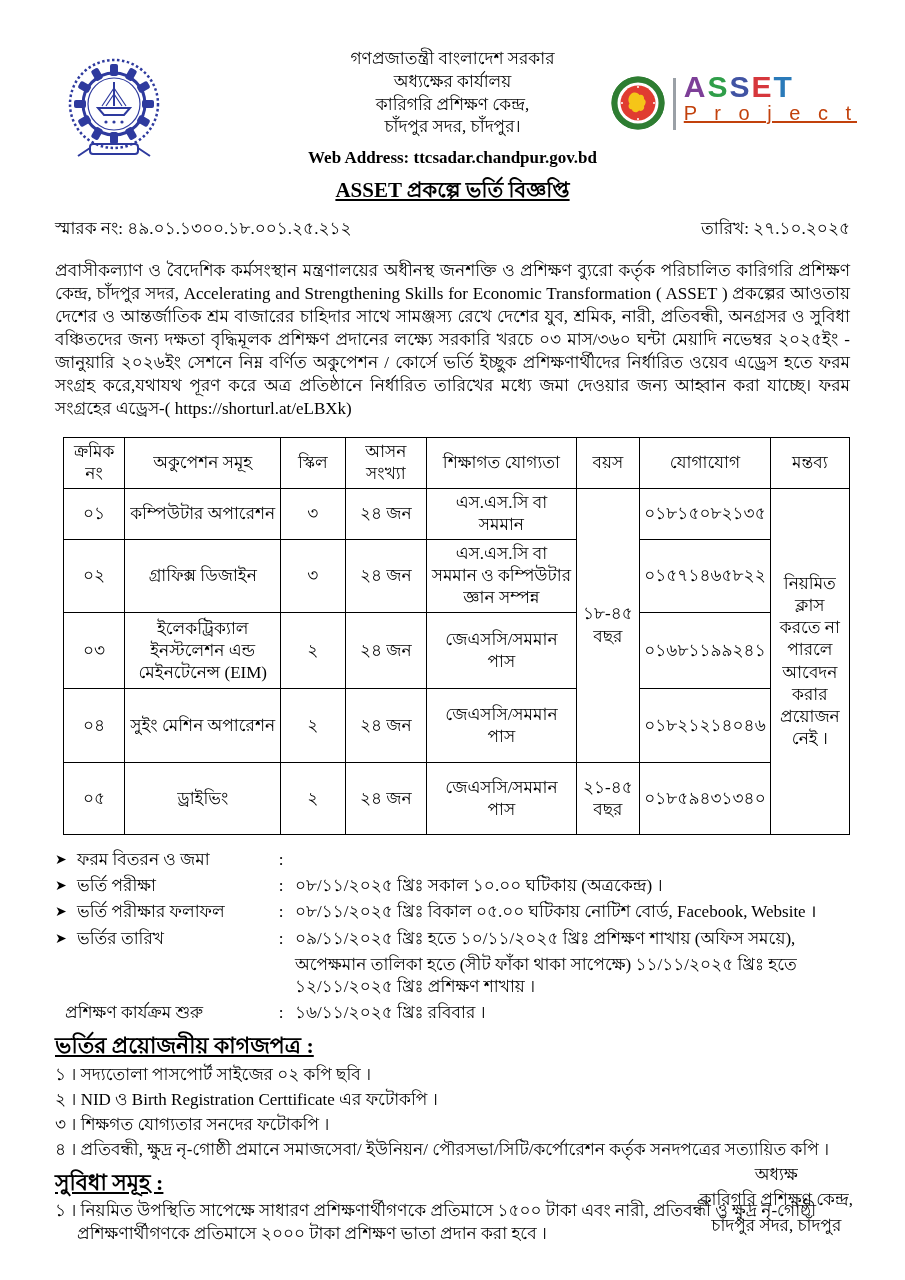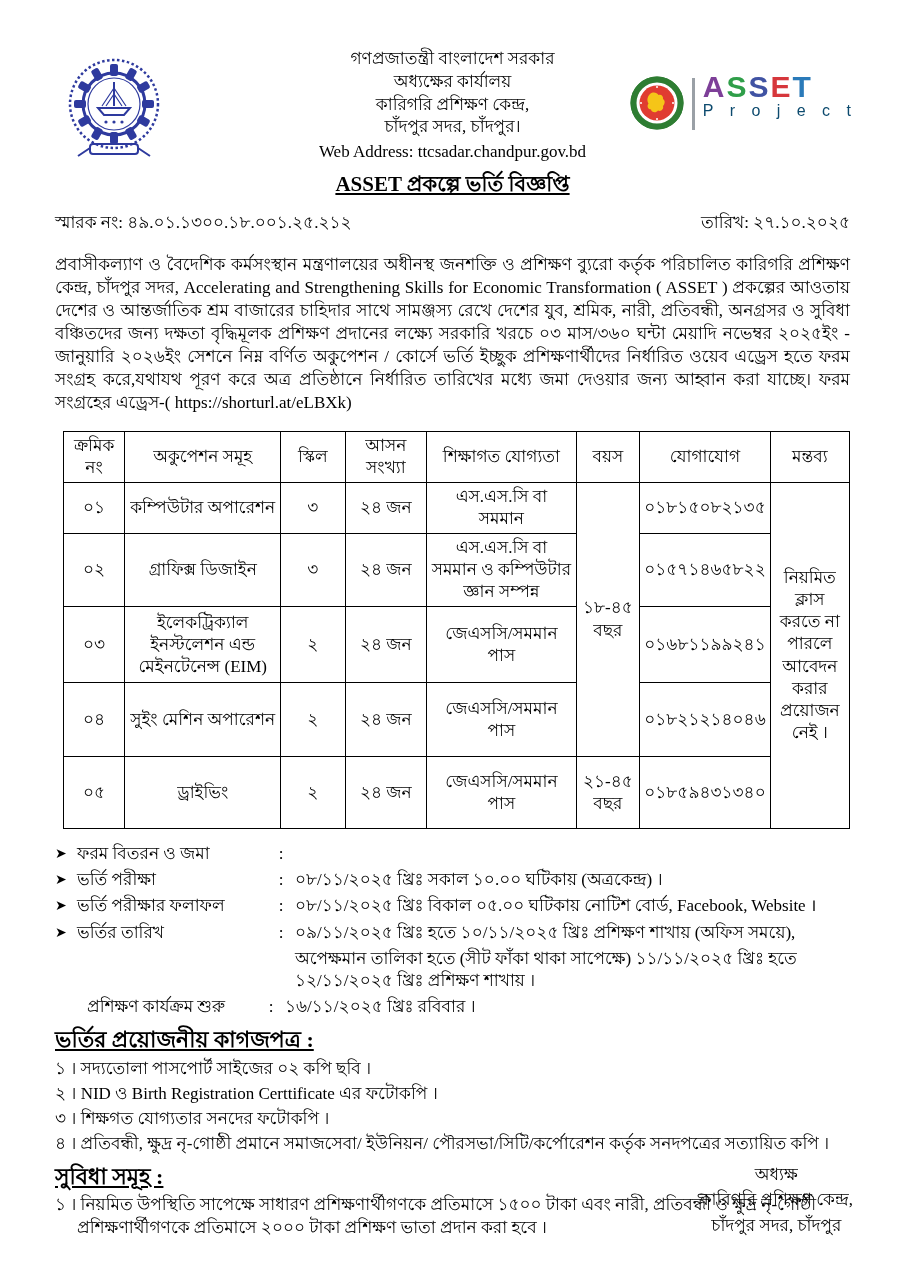--- a/index.html
+++ b/index.html
@@ -9,38 +9,38 @@
     background:#ffffff; color:#000;
     font-family:"Liberation Serif","DejaVu Serif",serif;
     font-size:17px; line-height:1.3; overflow:hidden;
   }
   .content { padding:0 55px; }
 
   
   .header-wrap { position:relative; padding-top:48px; }
   .gov-block { text-align:center; }
   .gov-block div { line-height:1.34; }
-  .web-address { font-weight:normal; margin-top:2px; }
+  .web-address { font-weight:bold; margin-top:8px; }
   .doc-title {
     display:inline-block; font-weight:bold; font-size:21px;
     text-decoration:underline; margin-top:6px;
   }
   .title-row { text-align:center; }
 
   .left-logo { position:absolute; left:60px; top:52px; width:108px; height:118px; }
   .right-logo { position:absolute; right:48px; top:72px; display:flex; align-items:flex-start; }
   .emblem { width:54px; height:54px; margin-top:4px; }
   .logo-divider { width:3px; height:52px; background:#9aa0a6; margin:6px 8px 0 8px; }
   .asset-word { font-family:"Liberation Sans","DejaVu Sans",sans-serif; font-weight:bold; font-size:30px; line-height:1.0; letter-spacing:2px; }
   .asset-word .l-a { color:#7d3f98; }
   .asset-word .l-s1 { color:#2f9e49; }
   .asset-word .l-s2 { color:#4053a3; }
   .asset-word .l-e { color:#d6373c; }
   .asset-word .l-t { color:#2a7ab9; }
-  .asset-sub { font-family:"Liberation Sans","DejaVu Sans",sans-serif; color:#0c4a6e; font-size:16px; letter-spacing:6px; line-height:1.1; }
+  .asset-sub { font-family:"Liberation Sans","DejaVu Sans",sans-serif; color:#c2410c; font-size:20px; letter-spacing:6px; line-height:1.1;text-decoration:underline; }
 
   .memo-row { display:flex; justify-content:space-between; margin-top:14px; }
 
   
   .intro { margin-top:20px; text-align:justify; line-height:1.35; }
 
   
   table.courses { border-collapse:collapse; margin:16px auto 0 8px; table-layout:fixed; }
   table.courses th, table.courses td {
     border:1.6px solid #000; text-align:center; vertical-align:middle;
@@ -52,21 +52,21 @@
 
   
   .schedule { margin-top:14px; }
   .sched-row { display:flex; align-items:flex-start; margin-bottom:4px; }
   .arrow { width:22px; flex:0 0 22px; font-size:14px; padding-top:2px; }
   .sched-label { width:190px; flex:0 0 190px; }
   .sched-colon { width:28px; flex:0 0 28px; text-align:center; }
   .sched-value { flex:1; }
   .sched-cont { margin-left:240px; margin-bottom:4px; }
   .start-row { display:flex; margin-top:2px; }
-  .start-label { width:202px; flex:0 0 202px; margin-left:0;text-align:center; }
+  .start-label { width:202px; flex:0 0 202px; margin-left:10px; }
 
   
   .section-heading { font-weight:bold; font-size:22px; text-decoration:underline; margin-top:8px; }
   .item-list div { margin-top:3px; }
   .hang { padding-left:22px; text-indent:-22px; }
 
   .signature {
     position:absolute; right:52px; bottom:42px; text-align:center; line-height:1.5;
   }
 </style>

